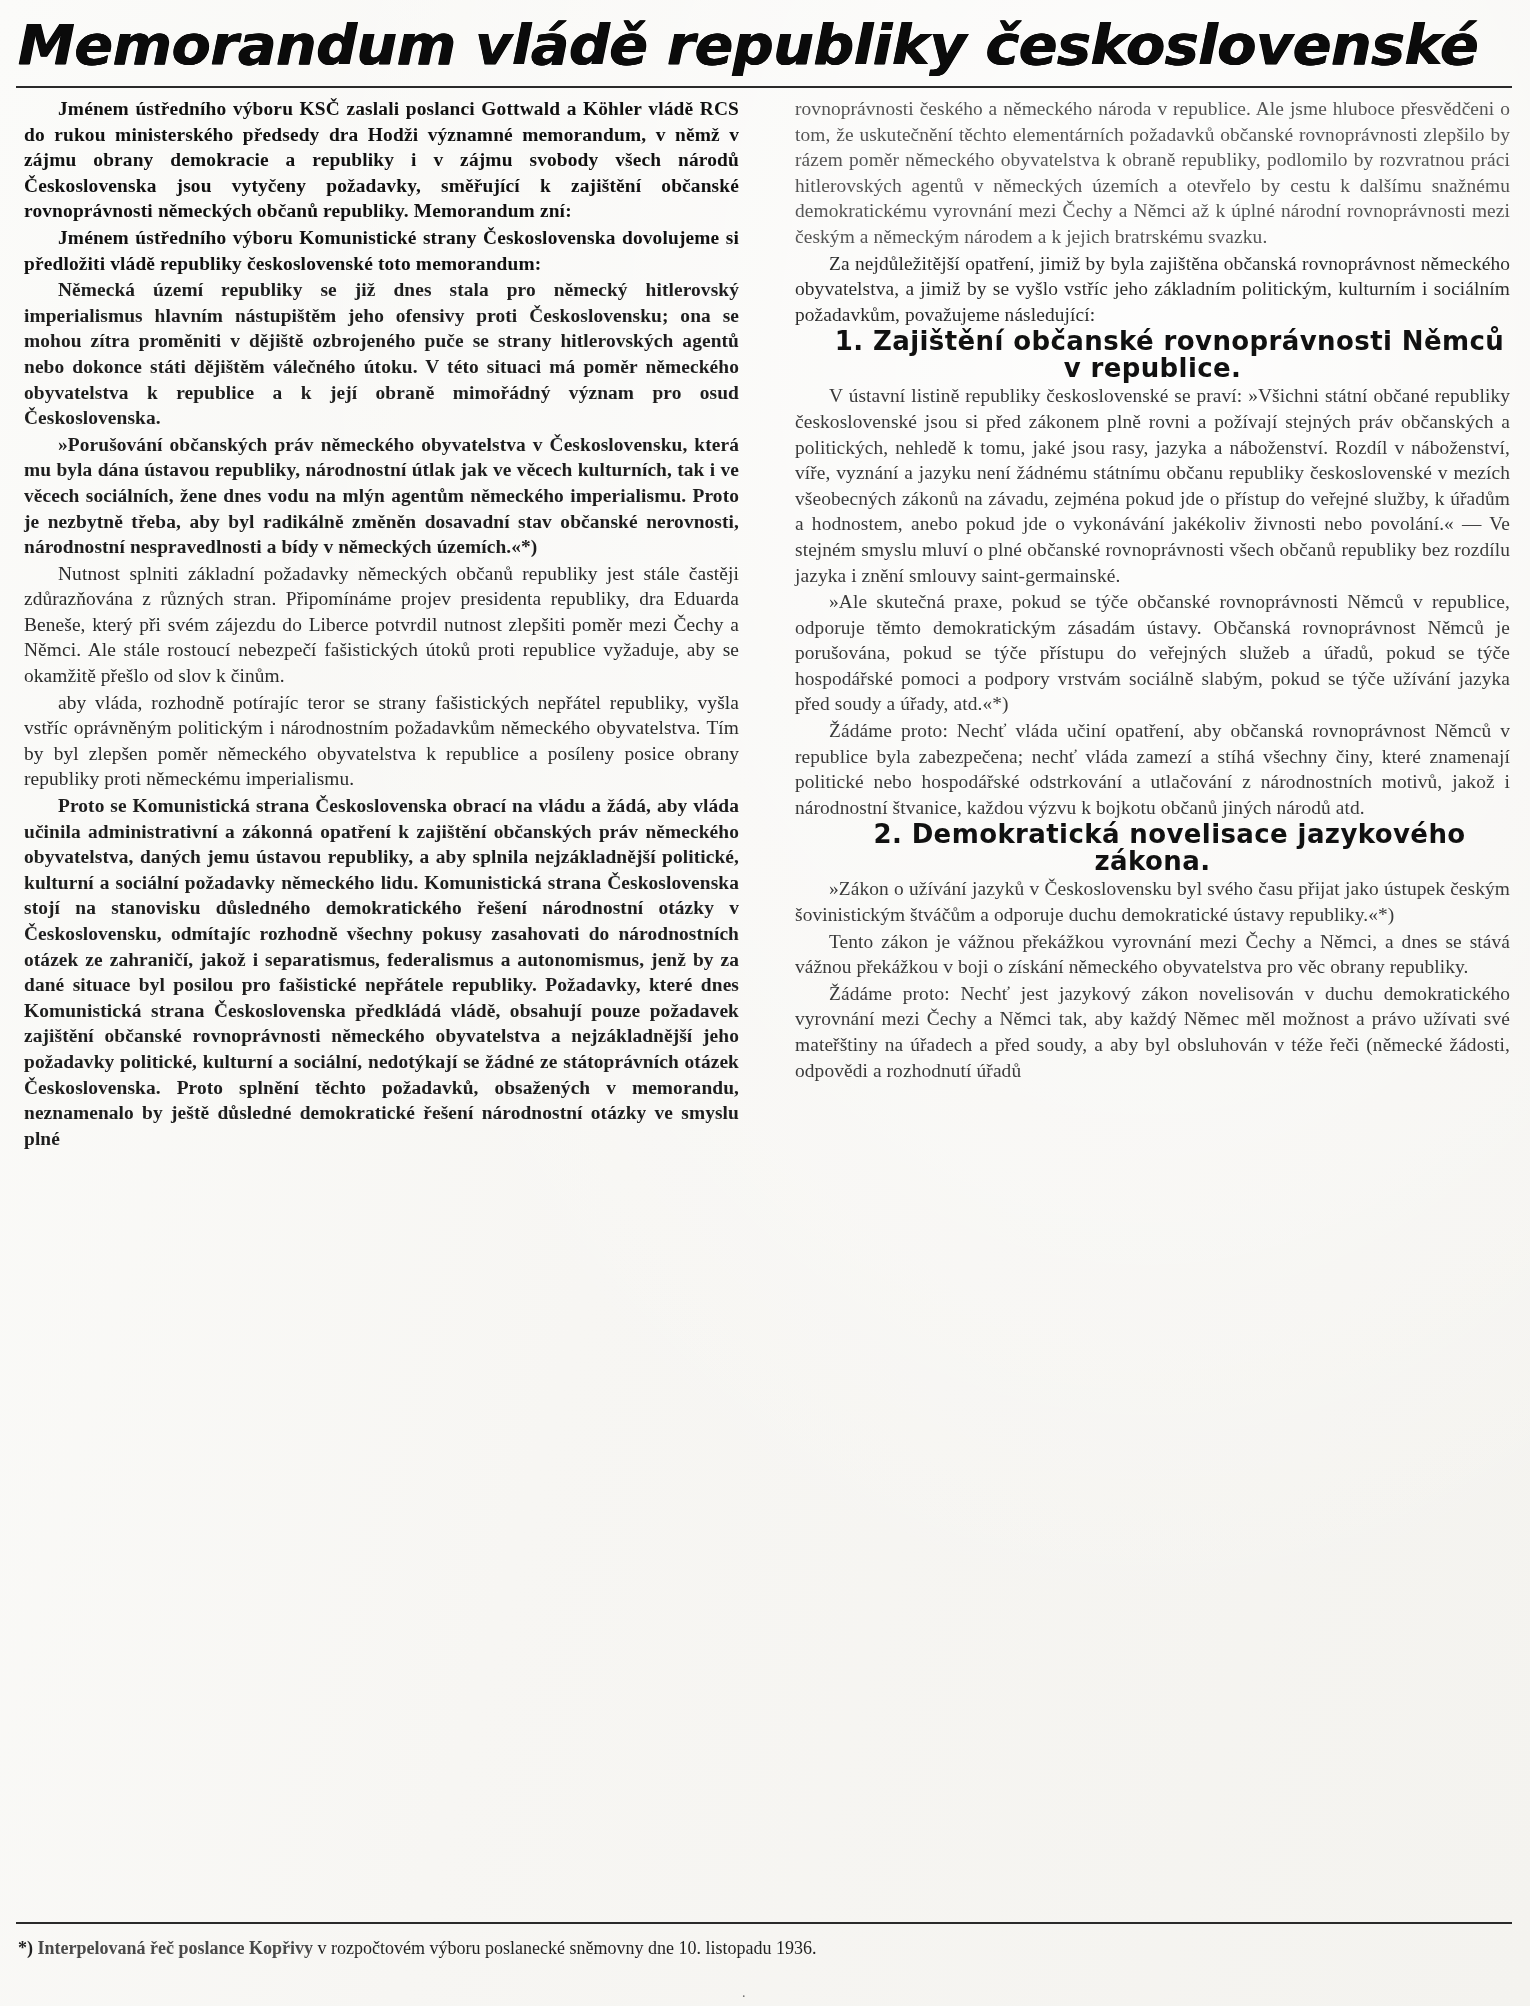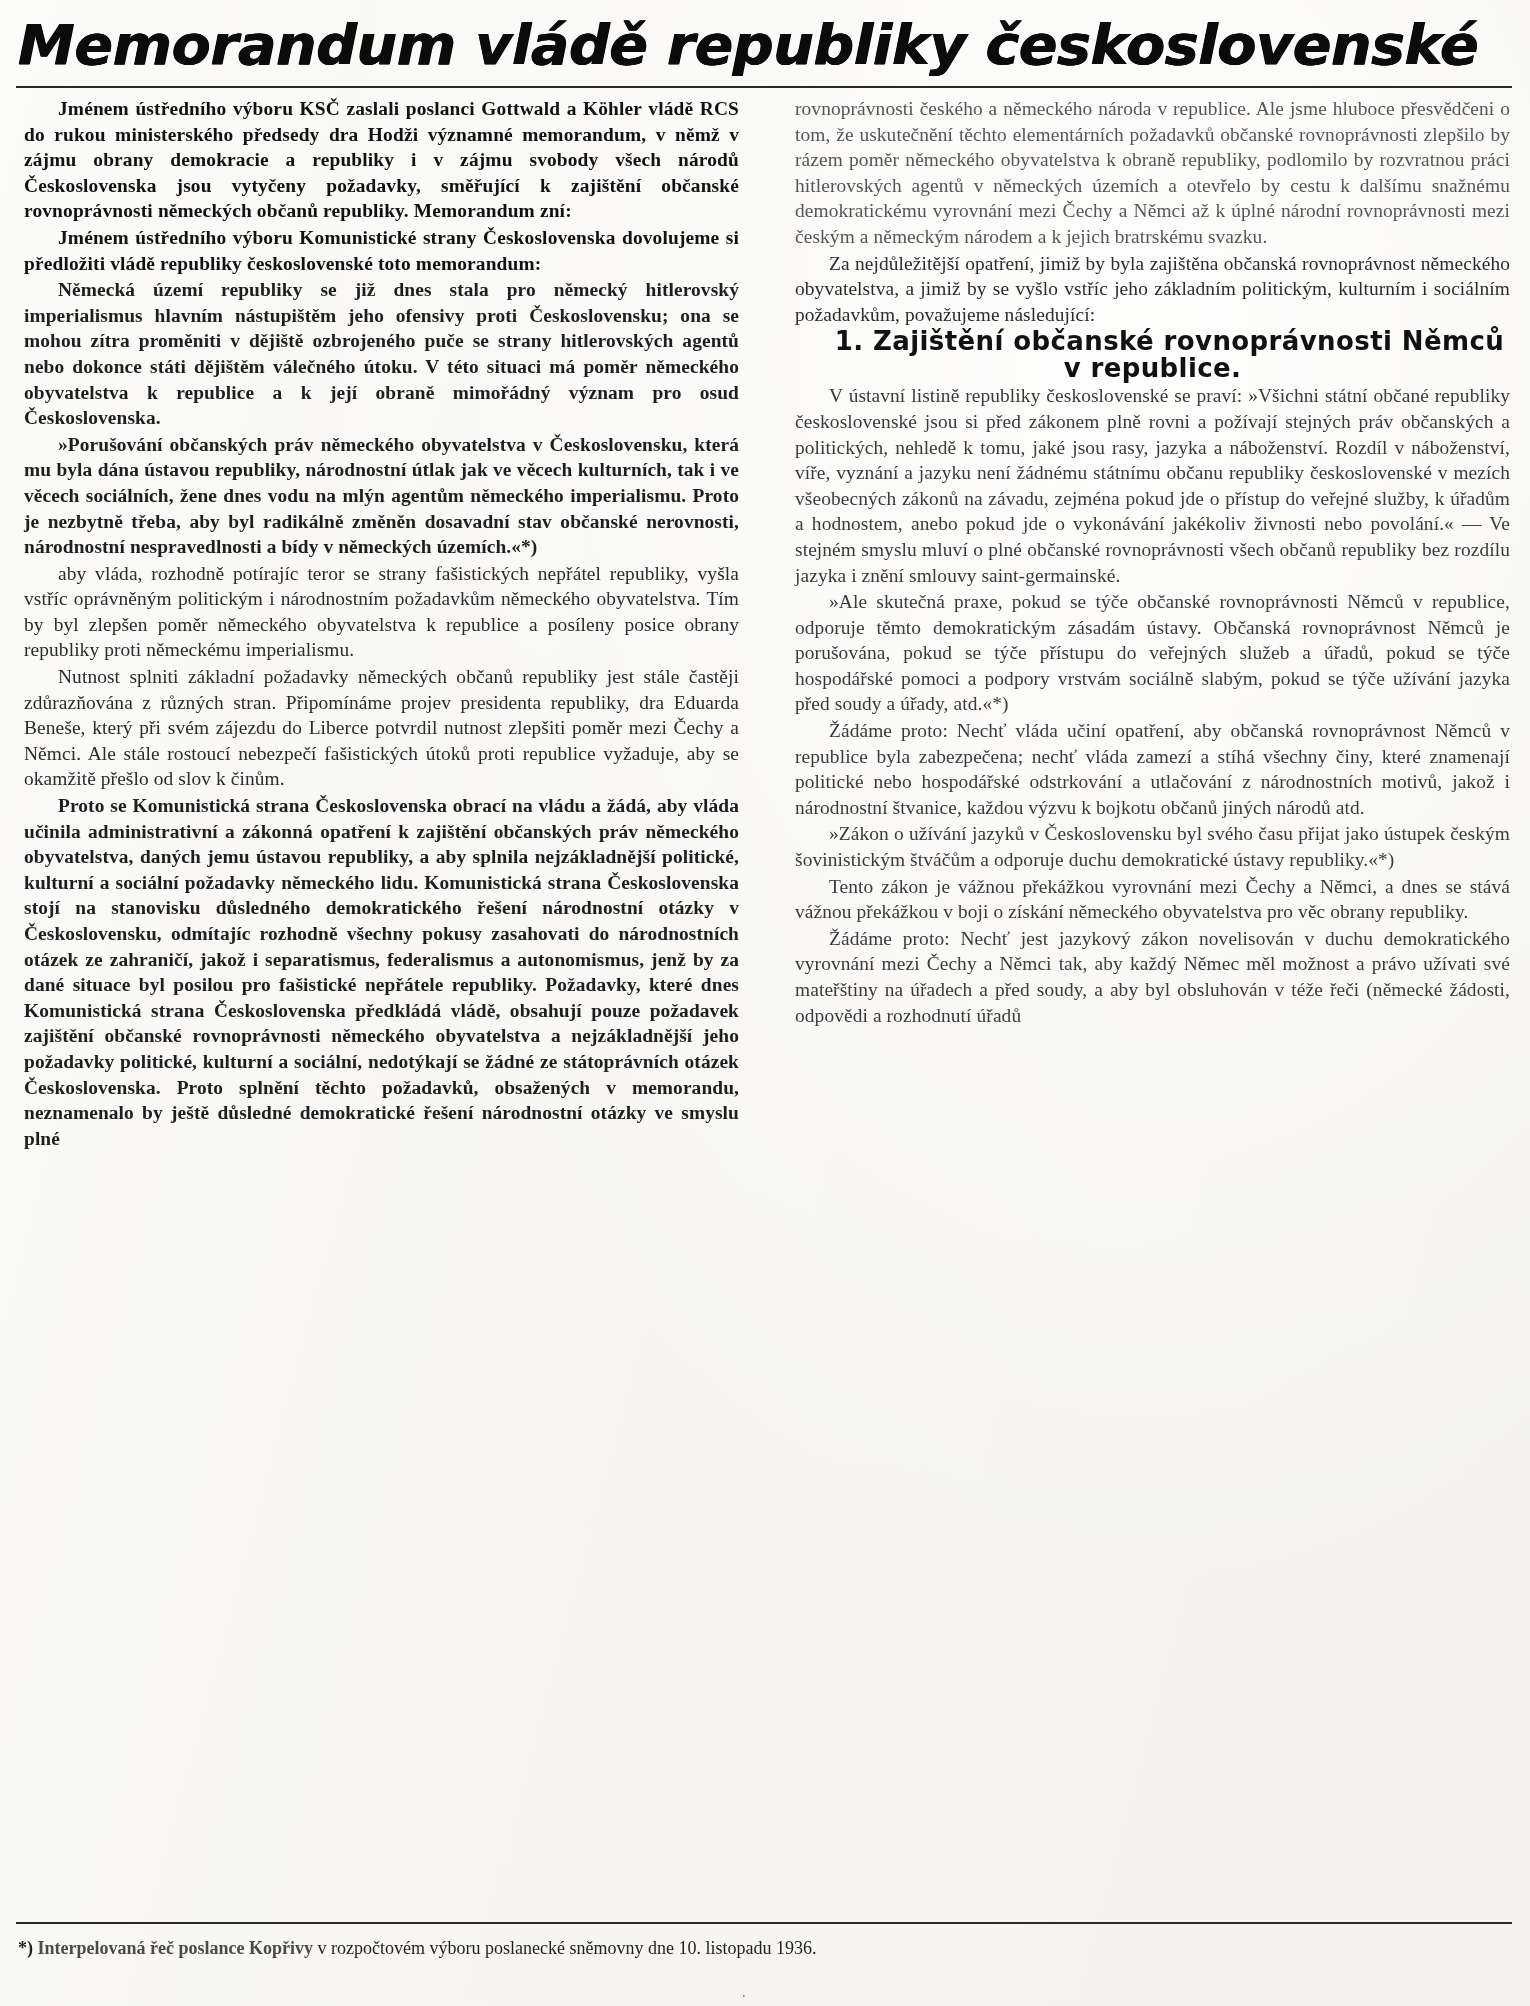--- a/index.html
+++ b/index.html
@@ -130,34 +130,35 @@
 
   <div class="rule-top"></div>
 
   <div class="columns">
 
     <div class="col">
       <p class="smudge1">Jménem ústředního výboru KSČ zaslali poslanci Gottwald a Köhler vládě RCS do rukou ministerského předsedy dra Hodži významné memorandum, v němž v zájmu obrany demokracie a republiky i v zájmu svobody všech národů Československa jsou vytyčeny požadavky, směřující k zajištění občanské rovnoprávnosti německých občanů republiky. Memorandum zní:</p>
       <p class="smudge1">Jménem ústředního výboru Komunistické strany Československa dovolujeme si předložiti vládě republiky československé toto memorandum:</p>
       <p class="smudge2">Německá území republiky se již dnes stala pro německý hitlerovský imperialismus hlavním nástupištěm jeho ofensivy proti Československu; ona se mohou zítra proměniti v dějiště ozbrojeného puče se strany hitlerovských agentů nebo dokonce státi dějištěm válečného útoku. V této situaci má poměr německého obyvatelstva k republice a k její obraně mimořádný význam pro osud Československa.</p>
       <p class="smudge2">»Porušování občanských práv německého obyvatelstva v Československu, která mu byla dána ústavou republiky, národnostní útlak jak ve věcech kulturních, tak i ve věcech sociálních, žene dnes vodu na mlýn agentům německého imperialismu. Proto je nezbytně třeba, aby byl radikálně změněn dosavadní stav občanské nerovnosti, národnostní nespravedlnosti a bídy v německých územích.«*)</p>
+      <p class="light">Nutnost splniti základní požadavky německých občanů republiky jest stále častěji zdůrazňována z různých stran. Připomínáme projev presidenta republiky, dra Eduarda Beneše, který při svém zájezdu do Liberce potvrdil nutnost zlepšiti poměr mezi Čechy a Němci. Ale stále rostoucí nebezpečí fašistických útoků proti republice vyžaduje, aby se okamžitě přešlo od slov k činům.</p>
       <p class="light">aby vláda, rozhodně potírajíc teror se strany fašistických nepřátel republiky, vyšla vstříc oprávněným politickým i národnostním požadavkům německého obyvatelstva. Tím by byl zlepšen poměr německého obyvatelstva k republice a posíleny posice obrany republiky proti německému imperialismu.</p>
-      <p class="light">Nutnost splniti základní požadavky německých občanů republiky jest stále častěji zdůrazňována z různých stran. Připomínáme projev presidenta republiky, dra Eduarda Beneše, který při svém zájezdu do Liberce potvrdil nutnost zlepšiti poměr mezi Čechy a Němci. Ale stále rostoucí nebezpečí fašistických útoků proti republice vyžaduje, aby se okamžitě přešlo od slov k činům.</p>
       <p class="smudge2">Proto se Komunistická strana Československa obrací na vládu a žádá, aby vláda učinila administrativní a zákonná opatření k zajištění občanských práv německého obyvatelstva, daných jemu ústavou republiky, a aby splnila nejzákladnější politické, kulturní a sociální požadavky německého lidu. Komunistická strana Československa stojí na stanovisku důsledného demokratického řešení národnostní otázky v Československu, odmítajíc rozhodně všechny pokusy zasahovati do národnostních otázek ze zahraničí, jakož i separatismus, federalismus a autonomismus, jenž by za dané situace byl posilou pro fašistické nepřátele republiky. Požadavky, které dnes Komunistická strana Československa předkládá vládě, obsahují pouze požadavek zajištění občanské rovnoprávnosti německého obyvatelstva a nejzákladnější jeho požadavky politické, kulturní a sociální, nedotýkají se žádné ze státoprávních otázek Československa. Proto splnění těchto požadavků, obsažených v memorandu, neznamenalo by ještě důsledné demokratické řešení národnostní otázky ve smyslu plné</p>
     </div>
 
     <div class="col">
       <p class="noind col-right-top faded">rovnoprávnosti českého a německého národa v republice. Ale jsme hluboce přesvědčeni o tom, že uskutečnění těchto elementárních požadavků občanské rovnoprávnosti zlepšilo by rázem poměr německého obyvatelstva k obraně republiky, podlomilo by rozvratnou práci hitlerovských agentů v německých územích a otevřelo by cestu k dalšímu snažnému demokratickému vyrovnání mezi Čechy a Němci až k úplné národní rovnoprávnosti mezi českým a německým národem a k jejich bratrskému svazku.</p>
       <p class="light">Za nejdůležitější opatření, jimiž by byla zajištěna občanská rovnoprávnost německého obyvatelstva, a jimiž by se vyšlo vstříc jeho základním politickým, kulturním i sociálním požadavkům, považujeme následující:</p>
 
       <p class="sec-head">1. Zajištění občanské rovnoprávnosti Němců v republice.</p>
       <p class="lighter">V ústavní listině republiky československé se praví: »Všichni státní občané republiky československé jsou si před zákonem plně rovni a požívají stejných práv občanských a politických, nehledě k tomu, jaké jsou rasy, jazyka a náboženství. Rozdíl v náboženství, víře, vyznání a jazyku není žádnému státnímu občanu republiky československé v mezích všeobecných zákonů na závadu, zejména pokud jde o přístup do veřejné služby, k úřadům a hodnostem, anebo pokud jde o vykonávání jakékoliv živnosti nebo povolání.« — Ve stejném smyslu mluví o plné občanské rovnoprávnosti všech občanů republiky bez rozdílu jazyka i znění smlouvy saint-germainské.</p>
       <p class="lighter">»Ale skutečná praxe, pokud se týče občanské rovnoprávnosti Němců v republice, odporuje těmto demokratickým zásadám ústavy. Občanská rovnoprávnost Němců je porušována, pokud se týče přístupu do veřejných služeb a úřadů, pokud se týče hospodářské pomoci a podpory vrstvám sociálně slabým, pokud se týče užívání jazyka před soudy a úřady, atd.«*)</p>
       <p class="lighter">Žádáme proto: Nechť vláda učiní opatření, aby občanská rovnoprávnost Němců v republice byla zabezpečena; nechť vláda zamezí a stíhá všechny činy, které znamenají politické nebo hospodářské odstrkování a utlačování z národnostních motivů, jakož i národnostní štvanice, každou výzvu k bojkotu občanů jiných národů atd.</p>
 
+      <p class="sec-head">2. Demokratická novelisace jazykového zákona.</p>
       <p class="lighter">»Zákon o užívání jazyků v Československu byl svého času přijat jako ústupek českým šovinistickým štváčům a odporuje duchu demokratické ústavy republiky.«*)</p>
       <p class="lighter">Tento zákon je vážnou překážkou vyrovnání mezi Čechy a Němci, a dnes se stává vážnou překážkou v boji o získání německého obyvatelstva pro věc obrany republiky.</p>
       <p class="lighter">Žádáme proto: Nechť jest jazykový zákon novelisován v duchu demokratického vyrovnání mezi Čechy a Němci tak, aby každý Němec měl možnost a právo užívati své mateřštiny na úřadech a před soudy, a aby byl obsluhován v téže řeči (německé žádosti, odpovědi a rozhodnutí úřadů</p>
     </div>
 
   </div>
 
   <div class="rule-bottom"></div>
 
   <div class="footnote">

